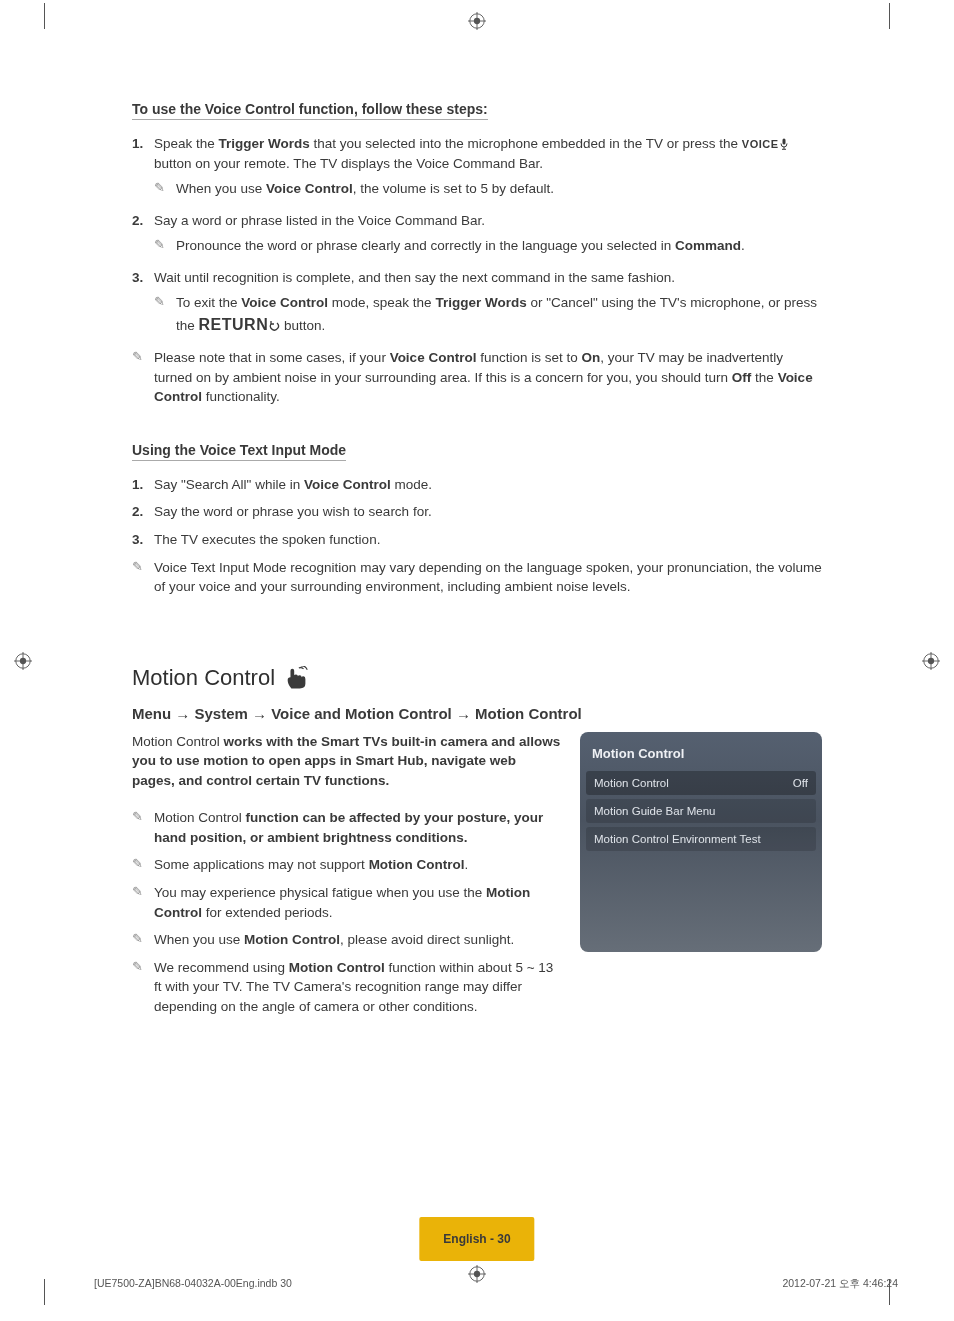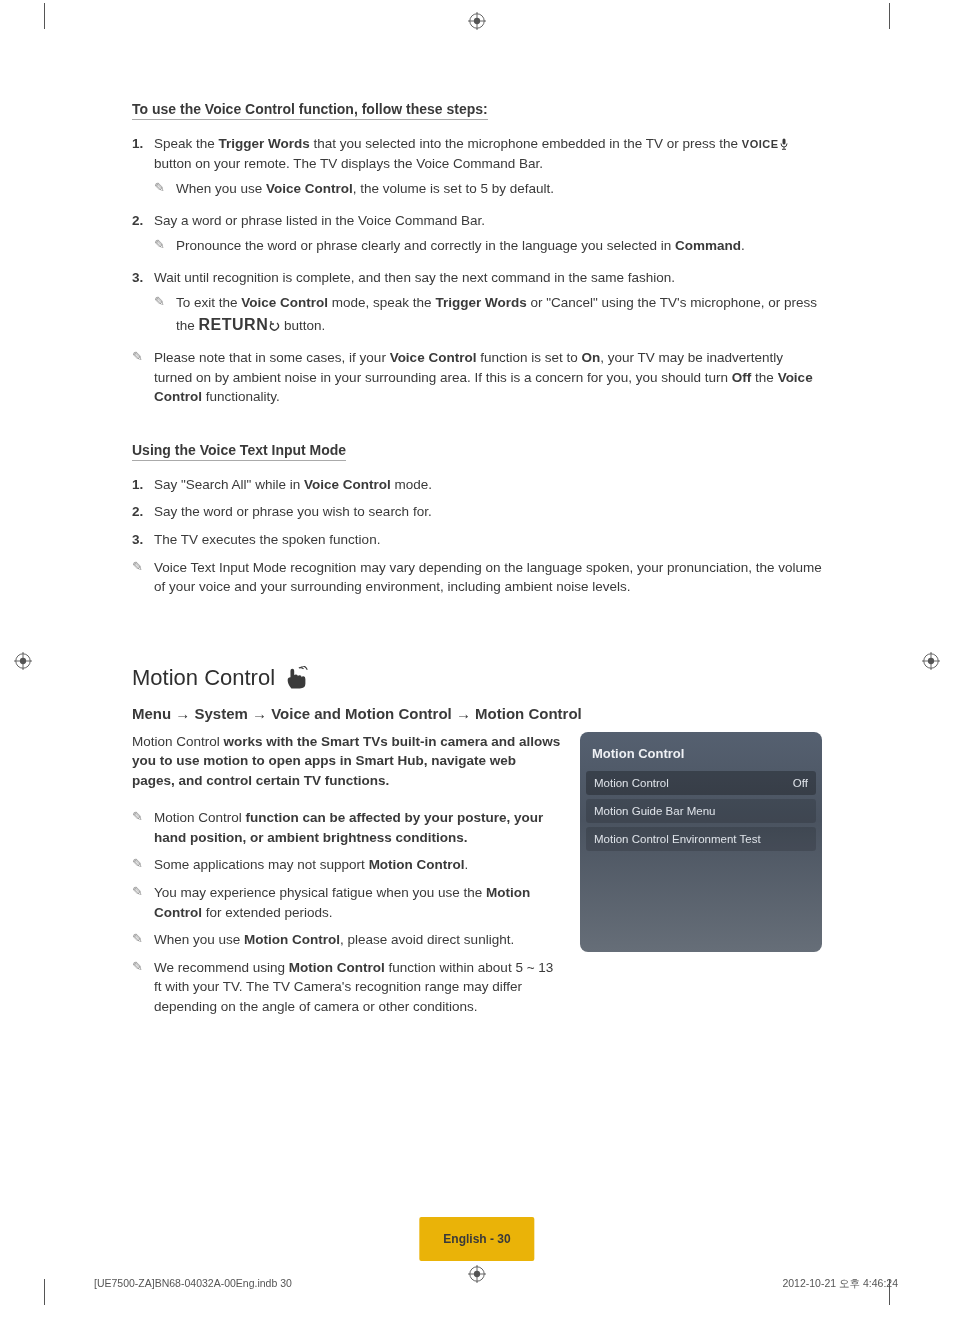--- a/index.html
+++ b/index.html
@@ -275,14 +275,14 @@
           </div>
       </div>
     </div>
   </div>
 
 </div>
 
 <div class="footer-bar">English - 30</div>
 <div class="footer-meta">
   <span>[UE7500-ZA]BN68-04032A-00Eng.indb   30</span>
-  <span>2012-10-21   오후 4:46:24</span>
+  <span>2012-07-21   오후 4:46:24</span>
 </div>
 
 </body></html>

